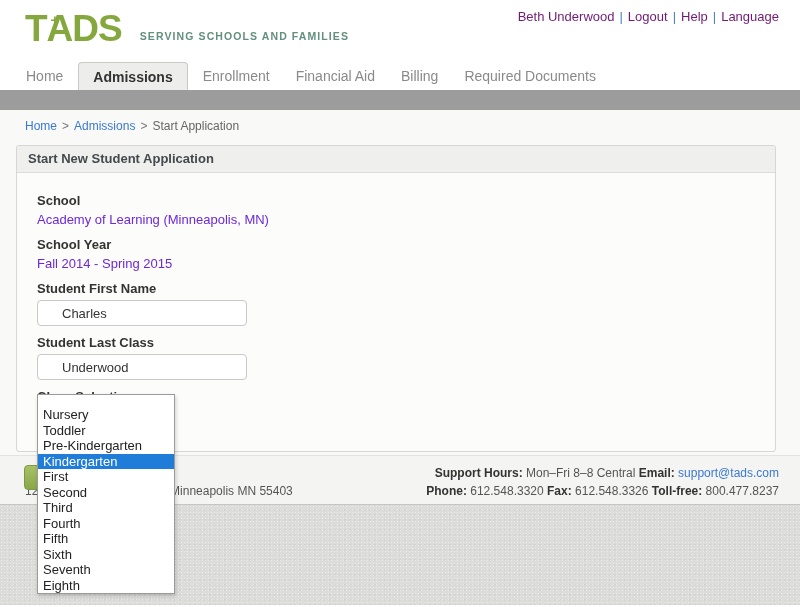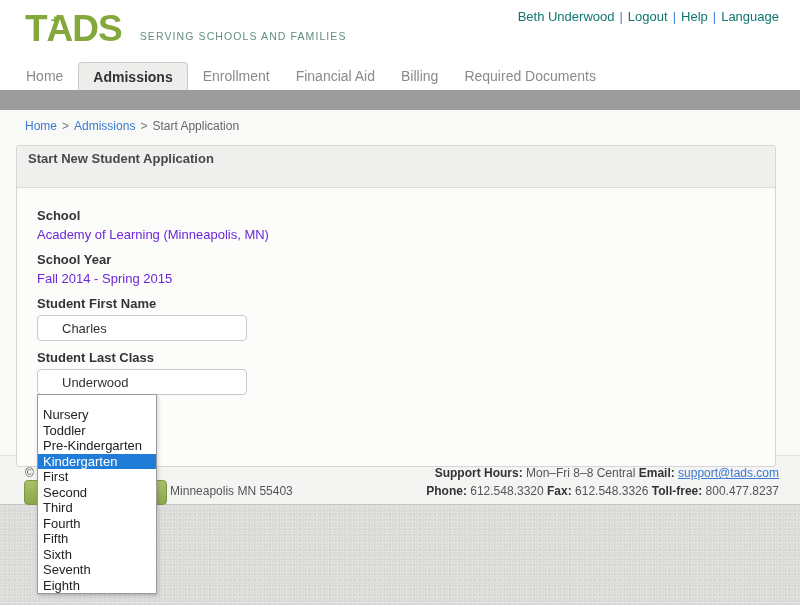--- a/index.html
+++ b/index.html
@@ -4,62 +4,62 @@
 <style>
   * { margin:0; padding:0; box-sizing:border-box; }
   html,body { width:800px; height:607px; overflow:hidden; font-family:"Liberation Sans", sans-serif; background:#fff; }
 
   
   .header { position:relative; height:62px; background:#fff; }
   .logo { position:absolute; left:25px; top:12px; display:flex; align-items:flex-end; cursor:default; }
   .logo-word { font-size:37px; font-weight:bold; color:#85a83e; letter-spacing:-1px; line-height:34px; }
   .logo-a { position:relative; display:inline-block; }
   .logo-plus { position:absolute; top:-9px; left:4px; font-size:15px; font-weight:bold; color:#85a83e; letter-spacing:0; }
-  .tagline { font-size:10.5px; font-weight:normal; color:#628f7e; letter-spacing:1.1px; margin:0 0 4px 18px; }
+  .tagline { font-size:10.5px; font-weight:bold; color:#628f7e; letter-spacing:1.1px; margin:0 0 4px 18px; }
   .user-links { position:absolute; top:9px; right:21px; font-size:13px; color:#4a7dd3; }
-  .user-links .ulink { color:#0f766e; text-decoration:none; cursor:pointer;text-align:center; }
+  .user-links .ulink { color:#701a75; text-decoration:none; cursor:pointer;text-align:center; }
   .user-links .sep { color:#4a7dd3; margin:0 5px; }
 
   
   .nav { height:28px; display:flex; align-items:stretch; padding-left:13px; background:#fff; }
   .nav-item { font-size:14px; color:#8a8a8a; padding:6px 13px 0 13px; cursor:pointer; white-space:nowrap; }
   .nav-item.active { background:#ededeb; border:1px solid #c9c9c7; border-bottom:none; border-radius:4px 4px 0 0; color:#333; font-weight:bold; margin:0 2px; padding:6px 14px 0 14px; }
   .graybar { height:20px; background:#9c9c9c; }
 
   
   .main { background:#f9f9f8; height:345px; position:relative; }
   .breadcrumb { padding:9px 0 10px 25px; font-size:12px; color:#777; }
   .breadcrumb .blink { color:#3b79d2; text-decoration:none; cursor:pointer; }
   .breadcrumb .bsep { margin:0 5px; color:#777; }
   .breadcrumb .bcurrent { color:#666; }
 
   .panel { margin:2px 24px 0 16px; width:760px; border:1px solid #d6d6d4; border-radius:3px; background:#fcfcfb; }
-  .panel-header { background:#efefed; border-bottom:1px solid #dcdcda; padding:5px 11px 21px 11px; font-size:13px; font-weight:bold; color:#45494d; border-radius:3px 3px 0 0; }
+  .panel-header { background:#efefed; border-bottom:1px solid #dcdcda; padding:5px 11px 6px 11px; font-size:13px; font-weight:bold; color:#45494d; border-radius:3px 3px 0 0; }
   .panel-body { padding:11px 20px 16px 20px; }
   .field-label { font-size:13px; font-weight:bold; color:#333; margin-top:9px; }
   .field-value { font-size:13px; color:#6d28d9; margin:4px 0 10px 0; }
   .text-input { display:block; width:210px; height:26px; border:1px solid #c9c9c9; border-radius:4px; padding:0 24px; font-size:13px; color:#333; font-family:"Liberation Sans", sans-serif; margin:4px 0 6px 0; background:#fff; }
   .select-box { margin-top:5px; width:118px; height:26px; border:1px solid #a3aab1; border-radius:1px; background:#fff; display:flex; align-items:center; justify-content:space-between; padding:0 6px 0 8px; font-size:13px; color:#333; cursor:pointer; }
   .select-caret { font-size:8px; color:#444; }
 
   .submit-btn { margin:13px 0 0 24px; width:143px; height:25px; border:1px solid #7d9a42; border-radius:4px; background:linear-gradient(#a8c167,#8aa74a); cursor:pointer; font-size:13px; color:#fff; font-weight:bold; }
 
   
-  .dropdown-list { position:absolute; left:37px; top:394px; width:120px; background:#fff; border:1px solid #9b9b9b; box-shadow:1px 2px 4px rgba(0,0,0,.18); z-index:50; }
+  .dropdown-list { position:absolute; left:37px; top:394px; width:138px; background:#fff; border:1px solid #9b9b9b; box-shadow:1px 2px 4px rgba(0,0,0,.18); z-index:50; }
   .dd-option { font-size:13px; line-height:15.5px; height:15.5px; color:#222; padding-left:5px; white-space:nowrap; cursor:pointer; }
   .dd-option.blank { height:12px; }
   .dd-option.selected { background:#1f7cd9; color:#fff; }
 
   
   .footer { height:50px; background:#f4f4f2; border-top:1px solid #e3e3e1; border-bottom:1px solid #c6c6c4; display:flex; justify-content:space-between; padding:8px 21px 0 25px; font-size:12px; color:#555; }
   .footer-left { line-height:18px; }
   .addr-gap { display:inline-block; width:105px; }
   .footer-right { text-align:right; line-height:18px; color:#555; }
   .flabel { font-weight:bold; color:#333; }
-  .email-link { color:#3b79d2; text-decoration:underline; cursor:pointer; }
+  .email-link { color:#3b79d2; cursor:pointer; }
 
   .bottom-strip { height:100px; background-color:#dcdcda;
     background-image: radial-gradient(rgba(255,255,255,.45) 1px, transparent 1px), radial-gradient(rgba(0,0,0,.05) 1px, transparent 1px);
     background-size:3px 3px, 5px 5px; background-position:0 0, 2px 2px; }
 </style>
 </head>
 <body>
 
 <div class="header">
   <div class="logo">

